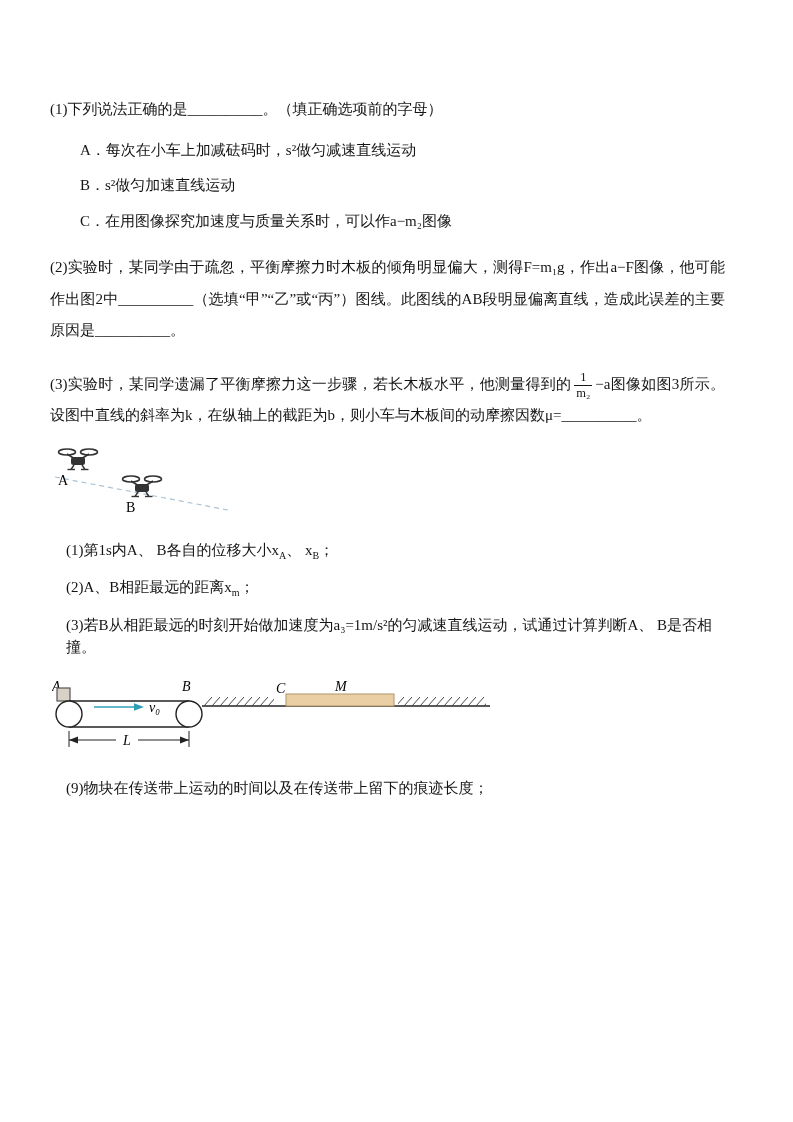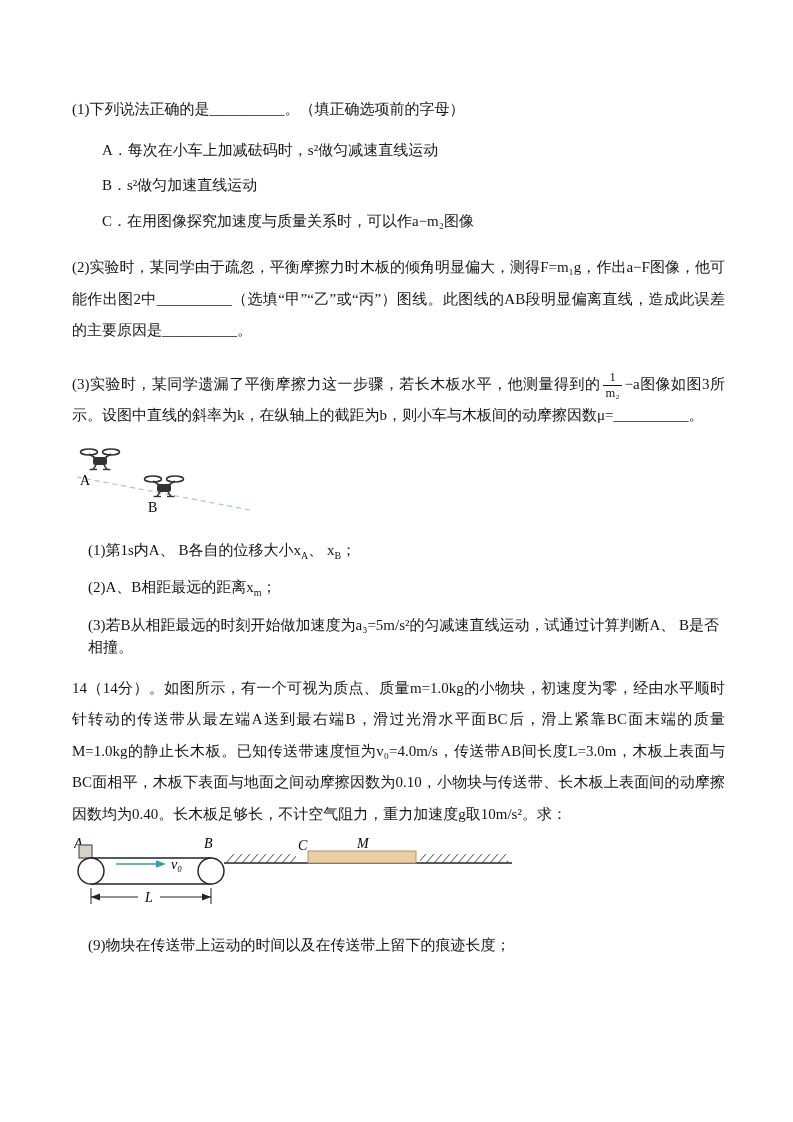--- a/index.html
+++ b/index.html
@@ -1,20 +1,20 @@
 <!DOCTYPE html>
 <html><head>
 <meta charset="utf-8">
 <style>
   html,body{margin:0;padding:0}
   body{
     width:793px;height:1122px;background:#ffffff;overflow:hidden;
     font-family:"Liberation Serif",serif;color:#151515;
   }
-  .page{padding:86px 68px 0 72px}
+  .page{padding:86px 68px 0 50px}
   .para{font-size:15px;line-height:2.1;text-align:justify;margin:0}
   .prompt{font-size:15px;line-height:2.1;margin:0}
   .option{font-size:15px;line-height:1.5;margin:13px 0;padding-left:30px}
   .subq{font-size:15px;line-height:1.5;margin:15px 0 0 16px}
   .qblock{margin-top:8px}
   sub{font-size:10px;line-height:0}
   .frac{display:inline-block;vertical-align:middle;text-align:center;
         font-size:12.5px;line-height:1.15;margin:0 3px}
   .frac .num{display:block;border-bottom:1px solid #151515;padding:0 4px}
   .frac .den{display:block;padding:0 2px}
@@ -58,25 +58,24 @@
       </defs>
       <line x1="3" y1="31" x2="176" y2="64" stroke-width="1.2" stroke-dasharray="5 4" stroke="#aac4d5"></line>
       <use href="#drone" x="6" y="1"></use>
       <use href="#drone" x="70" y="28"></use>
       <text x="6" y="39" class="fig-label">A</text>
       <text x="74" y="66" class="fig-label">B</text>
     </svg>
 
     <p class="subq">(1)第1s内A、 B各自的位移大小x<sub>A</sub>、 x<sub>B</sub>；</p>
     <p class="subq">(2)A、B相距最远的距离x<sub>m</sub>；</p>
-    <p class="subq">(3)若B从相距最远的时刻开始做加速度为a₃=5m/s²的匀减速直线运动，试通过计算判断A、 B是否相撞。</p>
+    <p class="subq">(3)若B从相距最远的时刻开始做加速度为a₃=1m/s²的匀减速直线运动，试通过计算判断A、 B是否相撞。</p>
   </section>
 
   <section class="qblock" style="margin-top:14px">
-    <p class="para">14（14分）。如图所示，有一个可视为质点、质量m=1.0kg的小物块，初速度为零，经由水平顺时针转动的传送带从最左端A送到最右端B，滑过光滑水平面BC后，滑上紧靠BC面末端的质量M=1.0kg的静止长木板。已知传送带速度恒为v₀=4.0m/s，传送带AB间长度L=3.0m，木板上表面与BC面相平，木板下表面与地面之间动摩擦因数为0.10，小物块与传送带、长木板上表面间的动摩擦因数均为0.40。长木板足够长，不计空气阻力，重力加速度g取10m/s²。求：</p>
 
     <svg class="figure" width="445" height="74" viewBox="0 0 445 74">
       <defs>
         <pattern id="hatch" width="8" height="9" patternUnits="userSpaceOnUse">
           <line x1="0" y1="9" x2="8" y2="0" stroke="#444" stroke-width="1"></line>
         </pattern>
       </defs>
 
       <text x="0" y="12" class="fig-label math">A</text>
       <text x="130" y="12" class="fig-label math">B</text>

